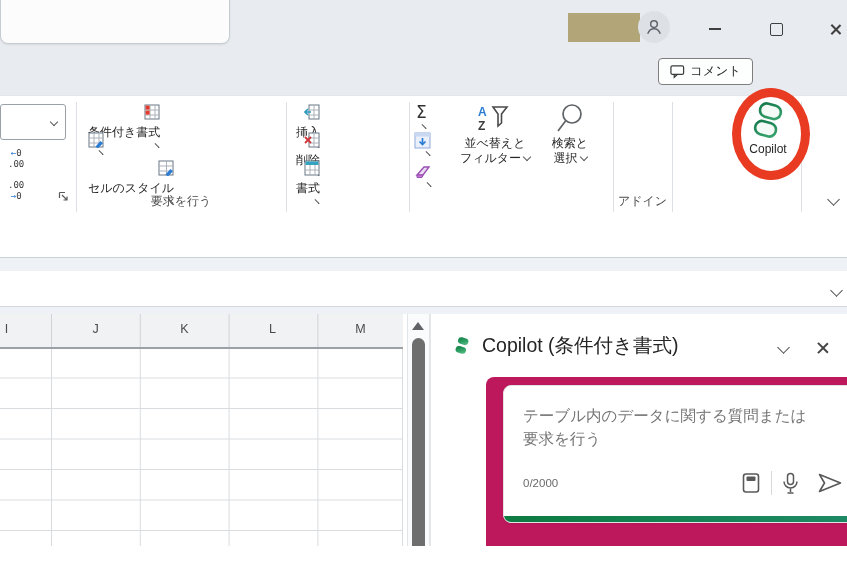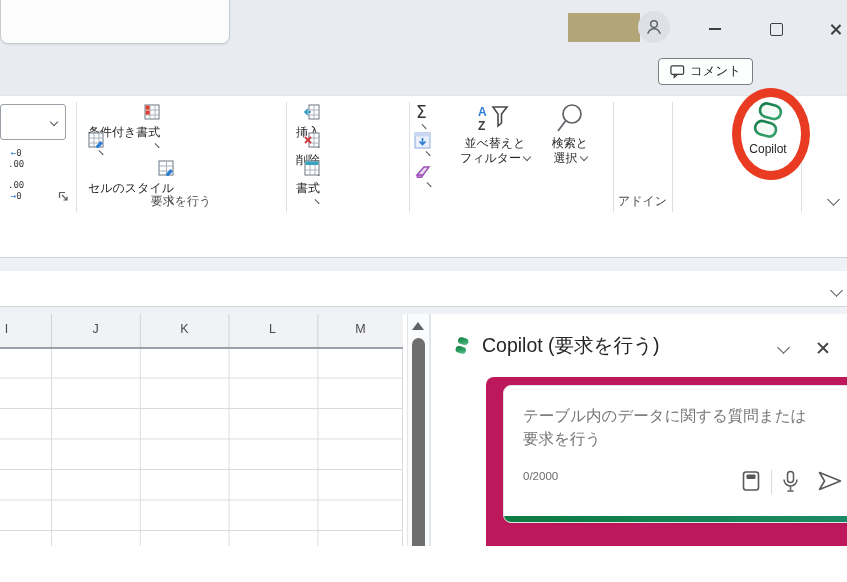--- a/index.html
+++ b/index.html
@@ -78,21 +78,21 @@
   .pane-header{position:absolute;left:0;top:0;width:100%;height:63px;display:flex;align-items:center;}
   .pane-title{font-size:19.5px;color:#252525;margin-left:10px;}
   .pane-hbtn{position:absolute;top:22px;width:26px;height:22px;display:flex;align-items:center;justify-content:center;}
   .pane-close{position:relative;width:13px;height:13px;}
   .pane-close::before,.pane-close::after{content:"";position:absolute;left:6px;top:0;width:1.5px;height:14px;background:#454545;}
   .pane-close::before{transform:rotate(45deg);} .pane-close::after{transform:rotate(-45deg);}
   .pane-body{position:absolute;left:11px;top:63px;width:392px;height:205px;background:#be185d;border-radius:8px 8px 0 0;margin-left:44px;}
   .chat-card{position:absolute;left:17px;top:8px;width:355px;height:138px;background:#fff;border:1px solid #e2e2e2;
              border-radius:8px;box-sizing:border-box;box-shadow:0 1px 3px rgba(0,0,0,.07);overflow:hidden;}
   .chat-placeholder{position:absolute;left:19px;top:18px;width:320px;font-size:15.5px;line-height:23px;color:#757575;}
-  .chat-bottom{position:absolute;left:19px;right:14px;bottom:26px;height:26px;display:flex;align-items:flex-start;}
+  .chat-bottom{position:absolute;left:19px;right:14px;bottom:26px;height:26px;display:flex;align-items:center;}
   .counter{font-size:11.5px;color:#6b6b6b;flex:1;}
   .cdiv{width:1px;height:24px;background:#d9d9d9;margin:0 10px;}
   .accent{position:absolute;left:0;bottom:0;width:100%;height:6px;
           background:linear-gradient(90deg,#0d7b41,#1d8a66);}
   .pane-scroll-track{position:absolute;right:0;top:63px;width:14px;height:205px;background:#f6f6f6;}
   .pane-scroll-thumb{position:absolute;right:4px;top:81px;width:7px;height:119px;background:#575757;border-radius:4px;}
 
   .icon16{width:16px;height:16px;flex:none;}
   svg{display:block;}
 </style>
@@ -338,21 +338,21 @@
                 <stop offset="0.55" stop-color="#2fa065"></stop>
                 <stop offset="1" stop-color="#6cc495"></stop>
               </linearGradient>
             </defs>
           <g fill="url(#cg2)">
             <rect x="12" y="2.5" width="21" height="13.5" rx="6.6" transform="rotate(16 22.5 9)"></rect>
             <rect x="7" y="20" width="21" height="13.5" rx="6.6" transform="rotate(16 17.5 27)"></rect>
           </g>
         </svg>
       </span>
-      <span class="pane-title">Copilot (要求を行う)</span>
+      <span class="pane-title">Copilot (条件付き書式)</span>
     </div>
     <div class="pane-hbtn" style="right:52px;">
       <span class="chev chev-lg"></span>
     </div>
     <div class="pane-hbtn" style="right:12px;">
       <span class="pane-close"></span>
     </div>
 
     <div class="pane-body">
       <div class="chat-card">

